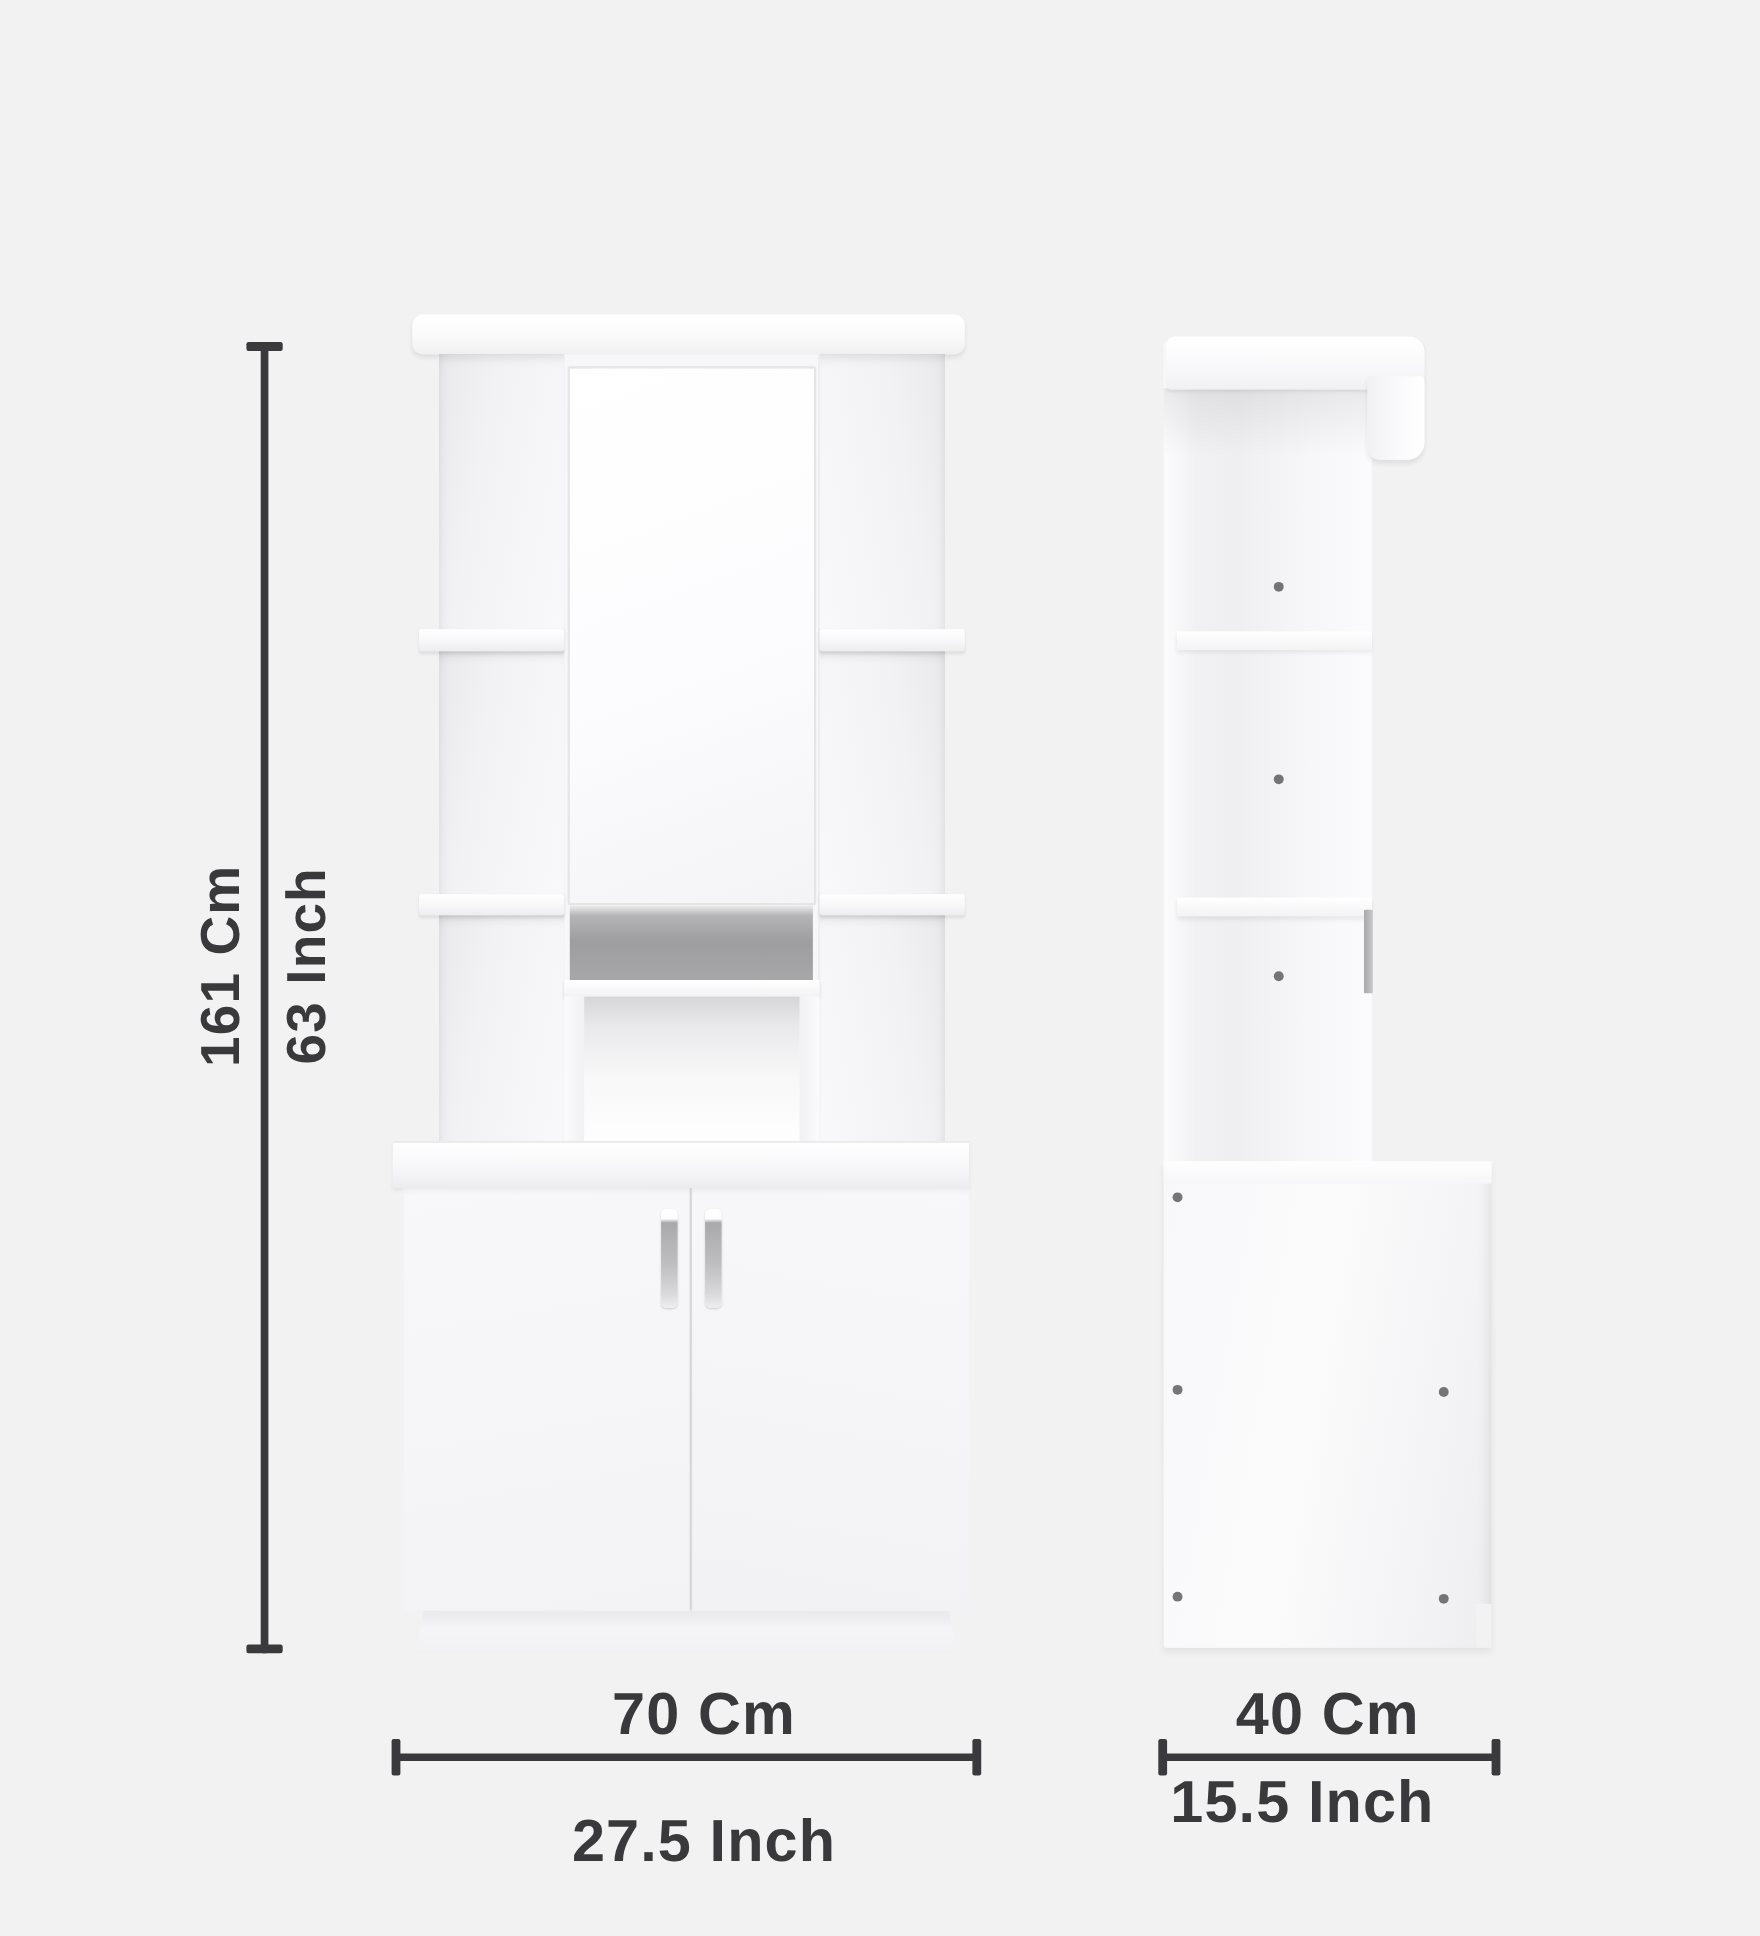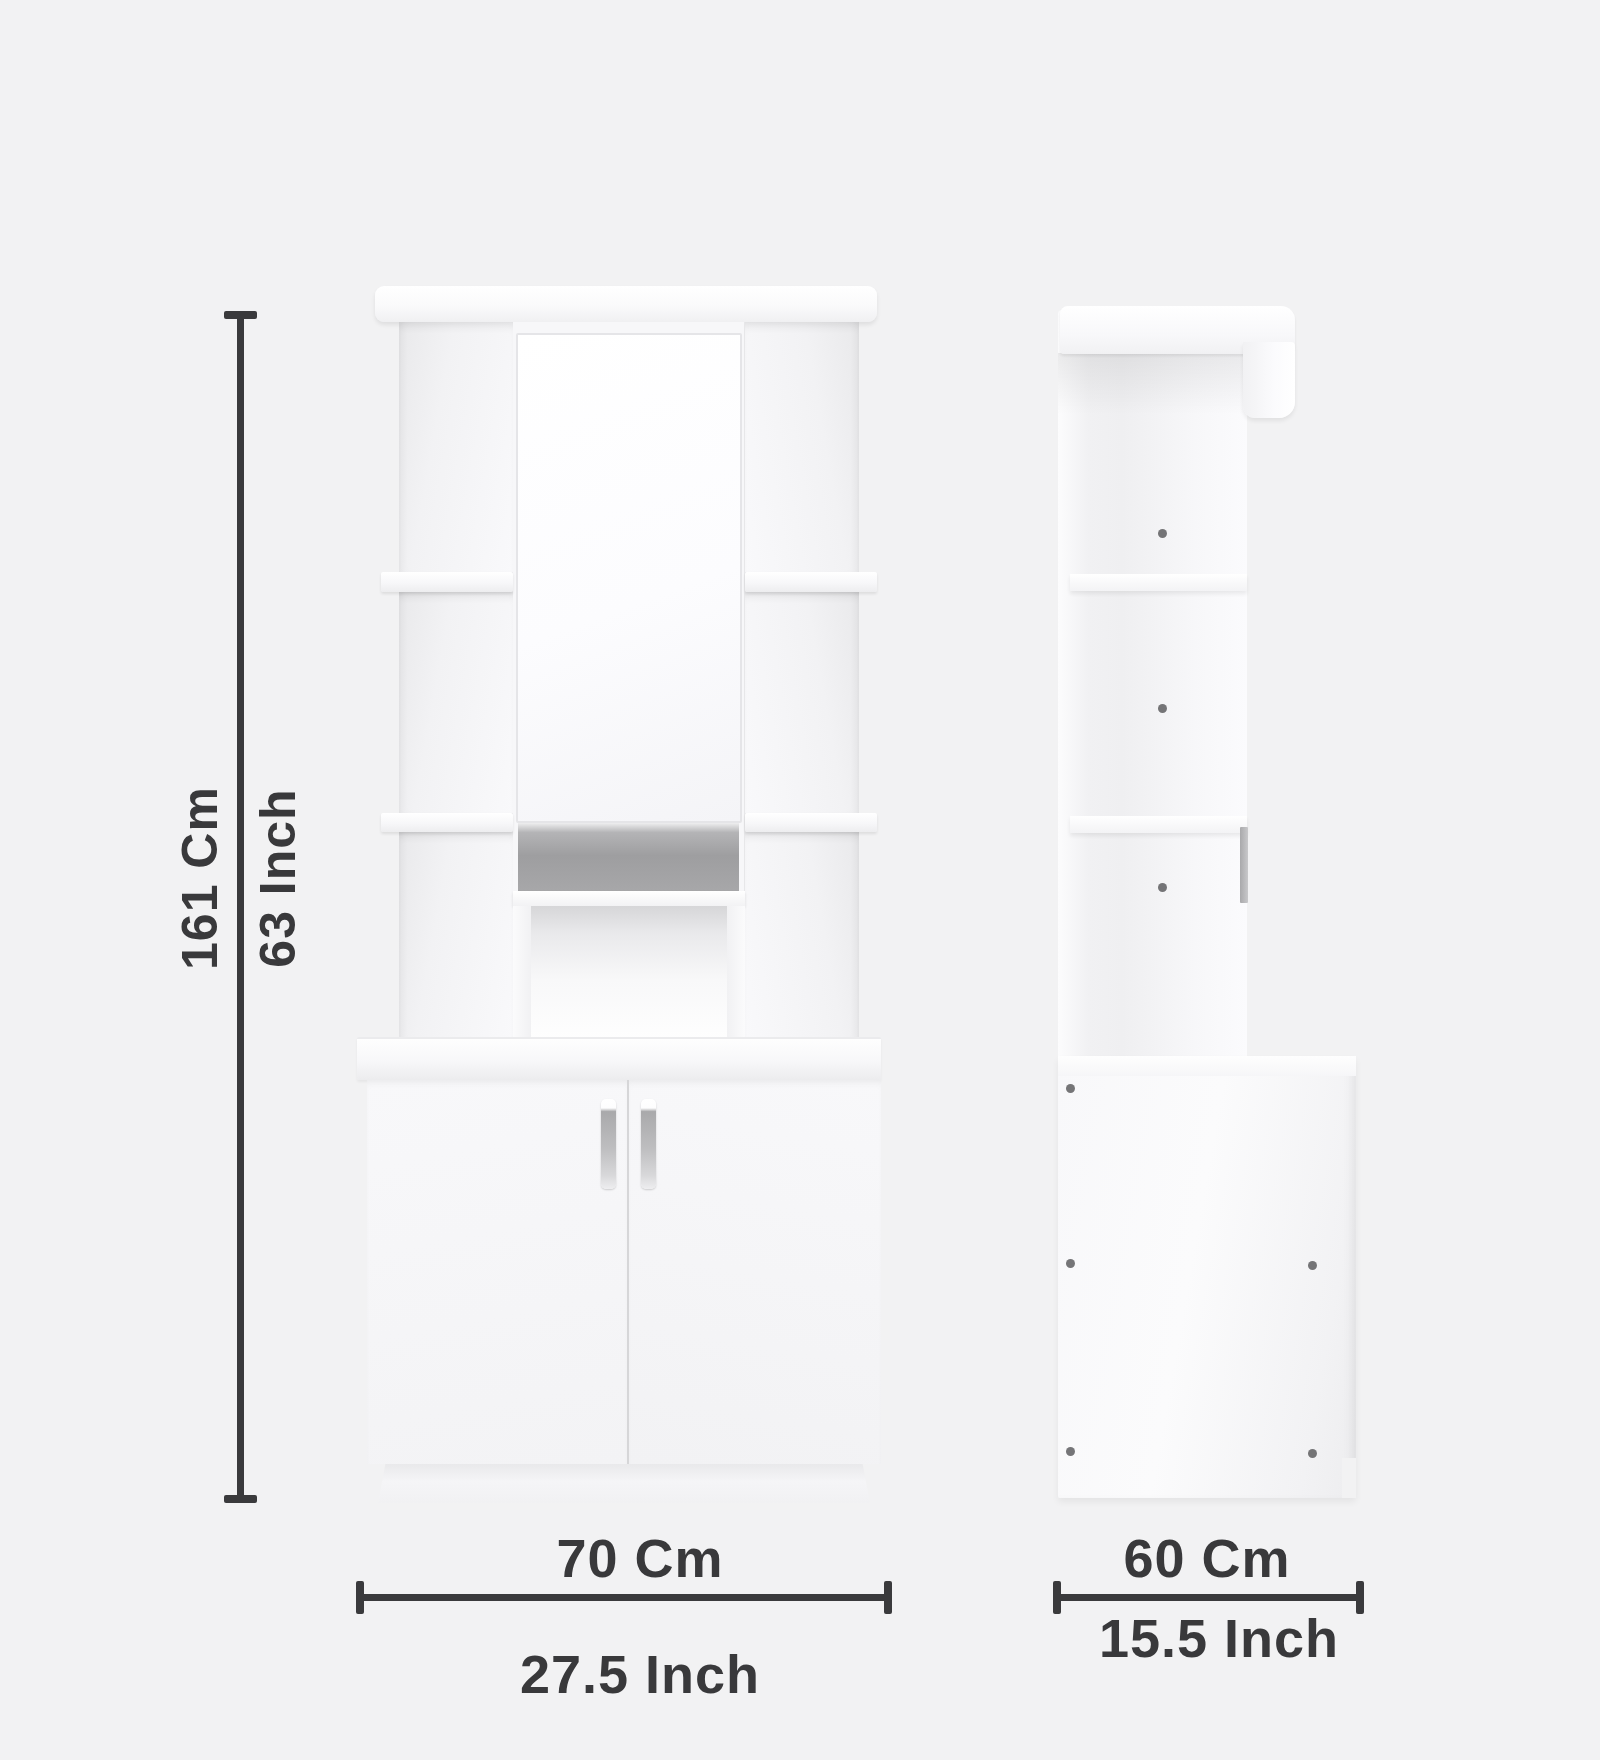--- a/index.html
+++ b/index.html
@@ -116,21 +116,21 @@
   #h1-cap-l{left:356px;top:1581px;width:8px;height:33px;}
   #h1-cap-r{left:884px;top:1581px;width:8px;height:33px;}
   #h2-line{left:1057px;top:1594px;width:303px;height:7px;}
   #h2-cap-l{left:1053px;top:1581px;width:8px;height:33px;}
   #h2-cap-r{left:1356px;top:1581px;width:8px;height:33px;}
   #lbl-h-cm{left:200px;top:878px;}
   #lbl-h-in{left:278px;top:878px;}
   #lbl-w-cm{left:640px;top:1558px;}
   #lbl-w-in{left:640px;top:1638px;margin-top:36px;}
   #lbl-d-cm{left:1207px;top:1558px;}
-  #lbl-d-in{left:1219px;top:1638px;}
+  #lbl-d-in{left:1184px;top:1638px;}
 </style>
 </head>
 <body>
 
 <div id="stage">
 
   <div style="left:0;top:0;width:0;height:0;">
     <div id="crown-front"></div>
 
     <div id="mc-backdrop" class="panel"></div>
@@ -202,17 +202,17 @@
     <div id="h1-cap-l" class="dim-cap"></div>
     <div id="h1-cap-r" class="dim-cap"></div>
     <div id="lbl-w-cm" class="dim-label h">70 Cm</div>
     <div id="lbl-w-in" class="dim-label h">27.5 Inch</div>
   </div>
 
   <div style="left:0;top:0;width:0;height:0;">
     <div id="h2-line" class="dim-line"></div>
     <div id="h2-cap-l" class="dim-cap"></div>
     <div id="h2-cap-r" class="dim-cap"></div>
-    <div id="lbl-d-cm" class="dim-label h">60 Cm</div>
+    <div id="lbl-d-cm" class="dim-label h">40 Cm</div>
     <div id="lbl-d-in" class="dim-label h">15.5 Inch</div>
   </div>
 
 </div>
 
 </body></html>

